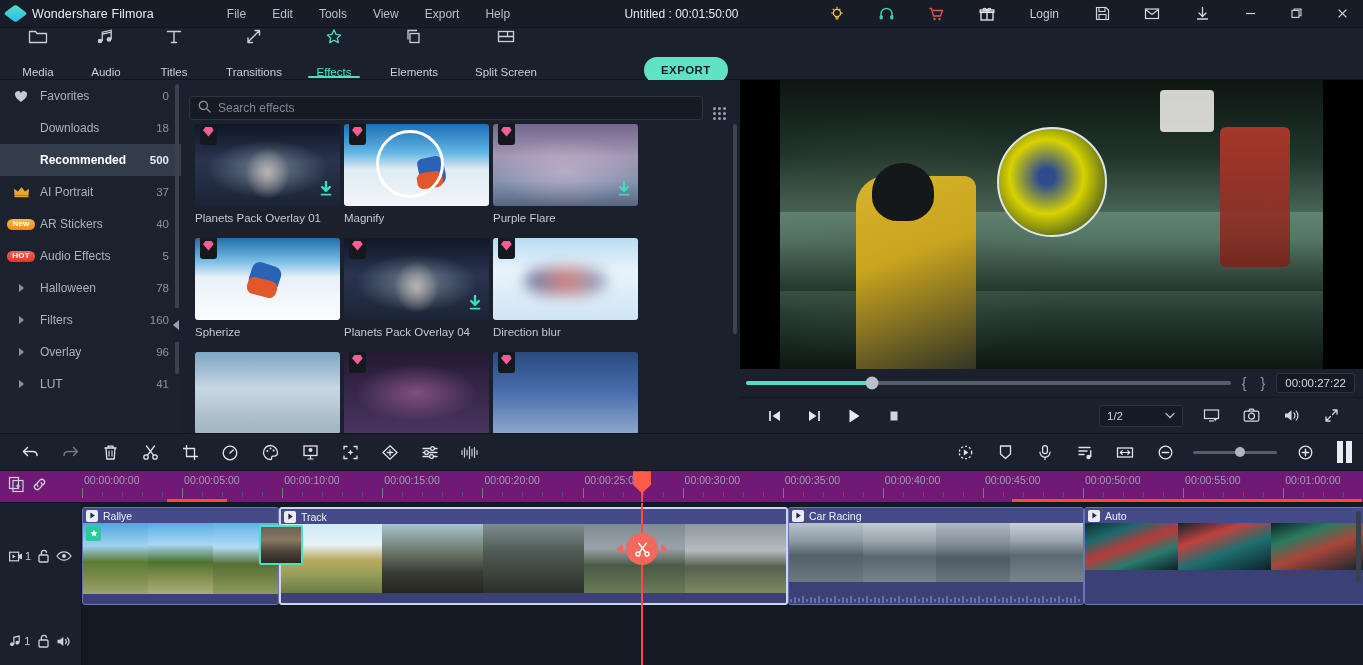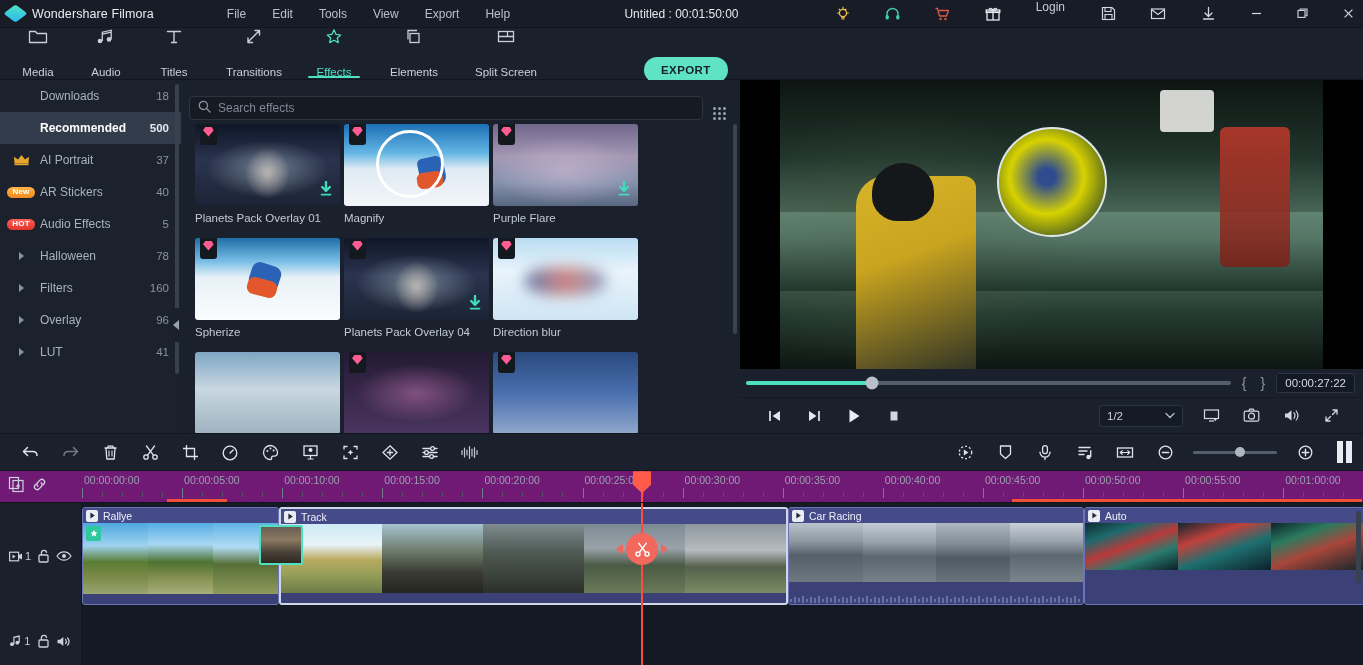--- a/index.html
+++ b/index.html
@@ -23,21 +23,21 @@
     width: 15px; height: 15px; background: linear-gradient(135deg,#4fe3c8 0%,#2bb8ef 100%);
     transform: rotate(45deg) skew(-8deg,-8deg); border-radius: 3px;
   }
   .app-name { font-size: 12.5px; color: #e9edf3; margin-left: 2px; letter-spacing: .1px; }
   .menus { display: flex; margin-left: 60px; gap: 0; }
   .menu-item { font-size: 12px; color: #b9c0cb; padding: 4px 13px; cursor: default; border-radius: 3px; }
   .proj-title {
     position: absolute; left: 0; right: 0; text-align: center; font-size: 12px;
     color: #e4e8ee; pointer-events: none;
   }
-  .tb-right { margin-left: auto; display: flex; align-items: flex-start; gap: 16px; z-index: 2; }
+  .tb-right { margin-left: auto; display: flex; align-items: center; gap: 16px; padding-right: 6px; z-index: 2; }
   .tb-ico { width: 34px; height: 28px; display: flex; align-items: center; justify-content: center; cursor: default; }
   .tb-ico svg { display: block; }
   .login-lbl { font-size: 12px; color: #c6ccd6; padding: 0 10px; cursor: default; }
   .win-btn { width: 30px; height: 28px; display: flex; align-items: center; justify-content: center; cursor: default; }
 
   
   .toolbar {
     height: 52px; flex: 0 0 52px; background: #1b212c; display: flex; align-items: center;
     padding-left: 4px; position: relative; border-bottom: 1px solid #11151d;
   }
@@ -357,20 +357,29 @@
       <span class="tool-label">Split Screen</span>
     </div>
     <button class="export-btn">EXPORT</button>
   </div>
 
   <div class="body-row">
 
     <div class="left-pane">
 
       <div class="sidebar">
+        <div class="cat">
+          <span class="cat-ico">
+            <svg width="14" height="13" viewBox="0 0 14 13">
+                <path d="M7 12S1 8.2 1 4.6A3.1 3.1 0 0 1 7 3.2 3.1 3.1 0 0 1 13 4.6C13 8.2 7 12 7 12z" fill="#c3cad4"></path>
+              </svg>
+          </span>
+          <span class="cname">Favorites</span>
+          <span class="ccount">0</span>
+        </div>
         <div class="cat">
           <span class="cat-ico"></span>
           <span class="cname">Downloads</span>
           <span class="ccount">18</span>
         </div>
         <div class="cat selected">
           <span class="cat-ico"></span>
           <span class="cname">Recommended</span>
           <span class="ccount">500</span>
         </div>

